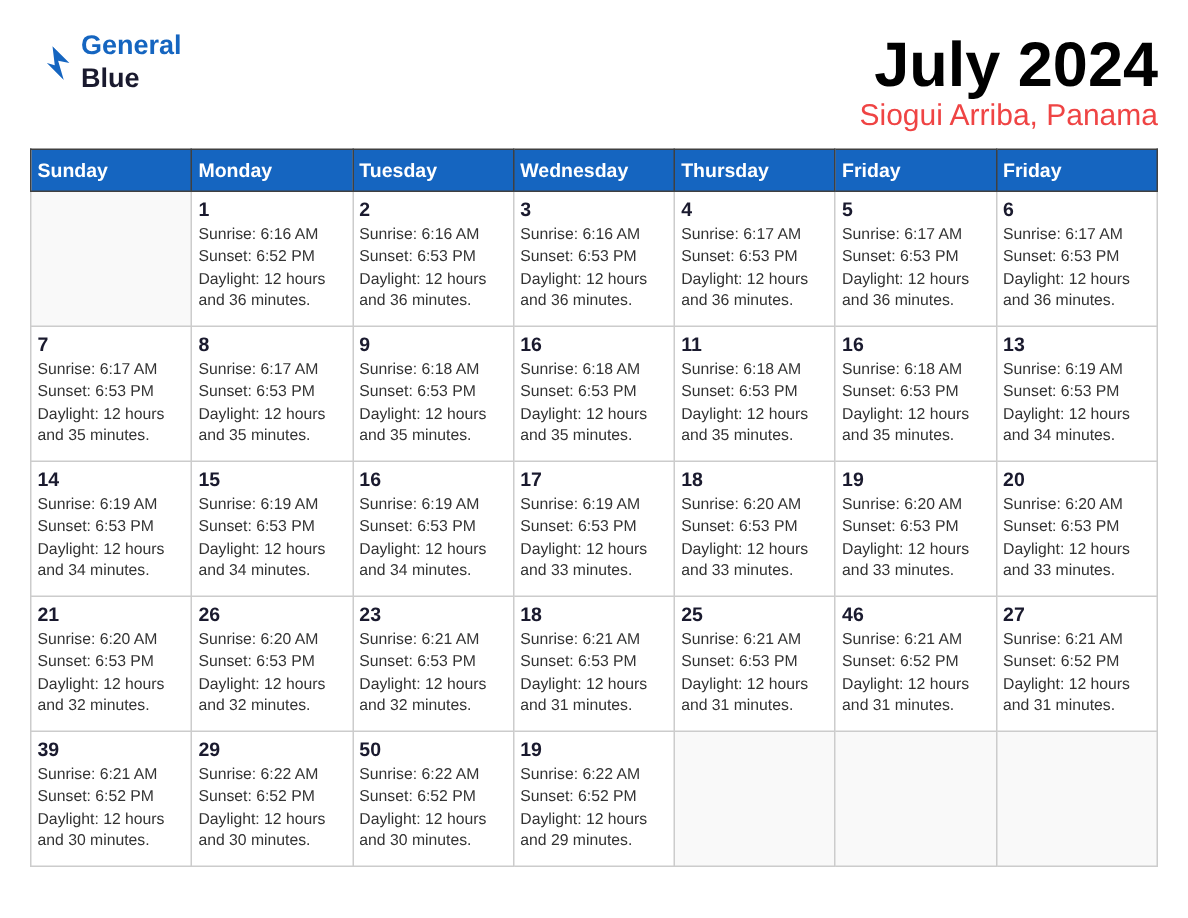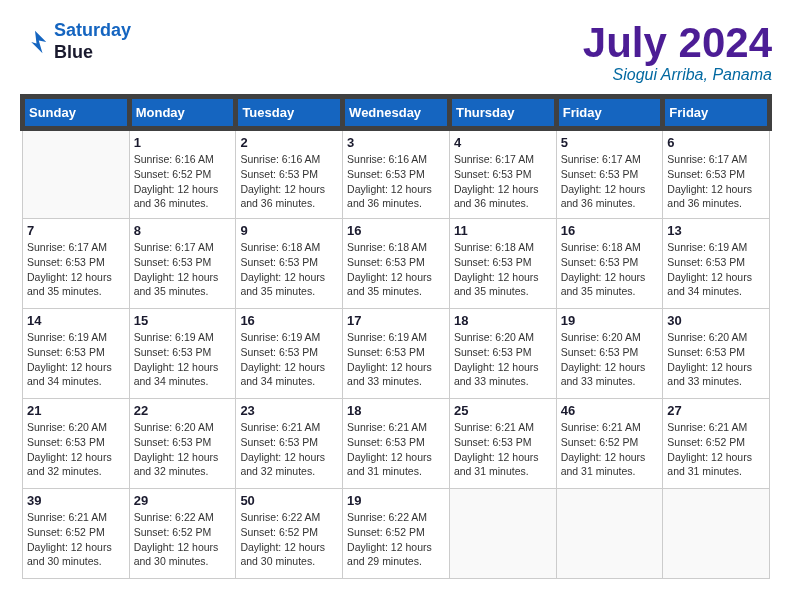--- a/index.html
+++ b/index.html
@@ -34,41 +34,40 @@
     .logo-bird {
       width: 30px;
       height: 30px;
     }
     .title-area {
       text-align: right;
     }
     .month-title {
       font-size: 42px;
       font-weight: bold;
-      color: #4c1d95;
+      color: #000000;
       line-height: 1.1;
     }
     .location {
-      font-size: 16px;
-      color: #0369a1;
-      font-style: italic;
+      font-size: 20px;
+      color: #ef4444;
     }
     .calendar {
       width: 100%;
       border-collapse: collapse;
       font-size: 11px;
     }
     .calendar th {
       background: #1565c0;
       color: #fff;
       padding: 6px 4px;
       text-align: left;
       font-size: 13px;
       font-weight: bold;
-      border: 5px solid #404040;
+      border: 1px solid #404040;
     }
     .calendar td {
       border: 1px solid #ccc;
       vertical-align: top;
       padding: 4px;
       min-height: 80px;
       width: 107px;
     }
     .day-num {
       font-size: 13px;
@@ -91,21 +90,21 @@
   </style>
 </head>
 <body>
 
 <div class="header-area">
   <div class="logo">
     <svg class="logo-bird" viewBox="0 0 40 40" xmlns="http://www.w3.org/2000/svg">
       <polygon points="20,5 35,20 25,18 30,35 15,20 22,22" fill="#1565c0"></polygon>
     </svg>
     <div class="logo-text">
-      <span class="blue">Saturday</span>
+      <span class="blue">General</span>
       <span>Blue</span>
     </div>
   </div>
   <div class="title-area">
     <div class="month-title">July 2024</div>
     <div class="location">Siogui Arriba, Panama</div>
   </div>
 </div>
 
 <table class="calendar">
@@ -254,37 +253,37 @@
 and 33 minutes.</div>
         </td>
         <td>
           <span class="day-num">19</span>
           <div class="day-info" style="white-space: pre-line;">Sunrise: 6:20 AM
 Sunset: 6:53 PM
 Daylight: 12 hours
 and 33 minutes.</div>
         </td>
         <td>
-          <span class="day-num">30</span>
+          <span class="day-num">20</span>
           <div class="day-info" style="white-space: pre-line;">Sunrise: 6:20 AM
 Sunset: 6:53 PM
 Daylight: 12 hours
 and 33 minutes.</div>
         </td>
       </tr>
       <tr class="week-row">
         <td>
           <span class="day-num">21</span>
           <div class="day-info" style="white-space: pre-line;">Sunrise: 6:20 AM
 Sunset: 6:53 PM
 Daylight: 12 hours
 and 32 minutes.</div>
         </td>
         <td>
-          <span class="day-num">22</span>
+          <span class="day-num">26</span>
           <div class="day-info" style="white-space: pre-line;">Sunrise: 6:20 AM
 Sunset: 6:53 PM
 Daylight: 12 hours
 and 32 minutes.</div>
         </td>
         <td>
           <span class="day-num">23</span>
           <div class="day-info" style="white-space: pre-line;">Sunrise: 6:21 AM
 Sunset: 6:53 PM
 Daylight: 12 hours

